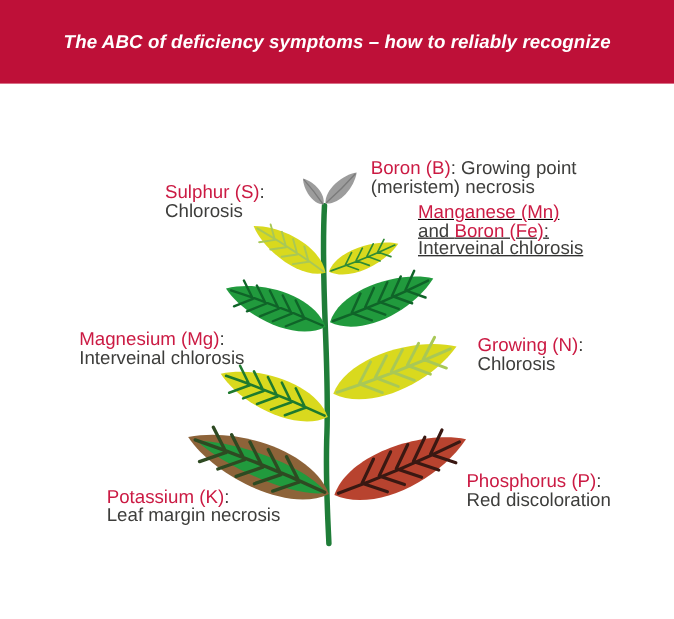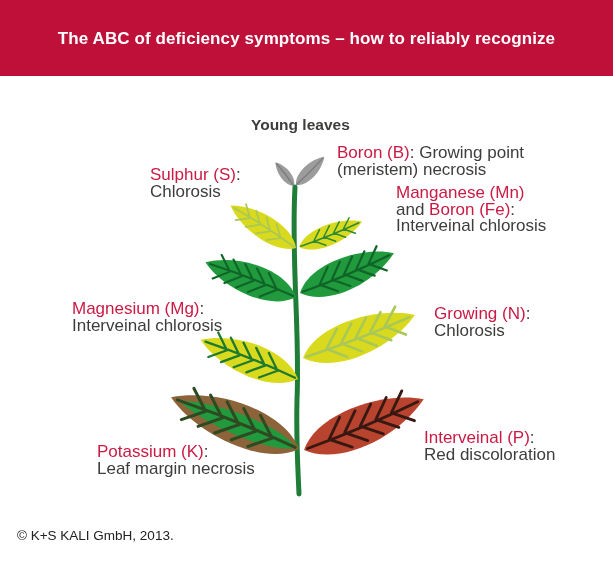--- a/index.html
+++ b/index.html
@@ -8,20 +8,21 @@
     font-family:"Liberation Sans",sans-serif;
   }
   .banner{
     position:absolute;left:0;top:0;width:613px;height:76px;
     background:var(--banner-bg,#be1038);
     display:flex;flex-direction:column;justify-content:center;align-items:center;
   }
   .title-line{
     color:#fff;font-size:17px;font-weight:700;line-height:25px;text-align:center;
     letter-spacing:0.1px;
+    font-style:italic;
   }
   .group-heading{
     position:absolute;font-size:15.5px;font-weight:700;color:var(--text-dark,#3d3d3b);
     white-space:nowrap;
   }
   .callout{
     position:absolute;font-size:17px;line-height:16.5px;white-space:pre-line;
   }
   .callout .nutrient{color:var(--accent,#cb1a43);}
   .callout .symptom{color:var(--text-dark,#3d3d3b);}
@@ -77,34 +78,32 @@
       <g transform="translate(294,186) rotate(-128)">
         <path d="M0,0 C6,-7.700000000000001 22.5,-5.95 30,0 C21,6.6499999999999995 6,7.3500000000000005 0,0 Z" fill="#9c9c9c"></path>
         <path d="M0.8999999999999999,0 Q15,0.84 28.5,0" fill="none" stroke="#7b7b7b" stroke-width="1.3" stroke-linecap="round"></path>
       </g>
       <g transform="translate(296,185) rotate(-45)">
         <path d="M0,0 C8,-9.9 30,-7.6499999999999995 40,0 C28,8.549999999999999 8,9.450000000000001 0,0 Z" fill="#9c9c9c"></path>
         <path d="M1.2,0 Q20,1.08 38,0" fill="none" stroke="#7b7b7b" stroke-width="1.3" stroke-linecap="round"></path>
       </g>
     </svg>
 
-  <div class="group-heading" style="left:251px;top:116px">Young leaves</div>
 
   <div id="callouts">
       <div class="callout" style="left: 337px; top: 145px;"><span class="nutrient">Boron (B)</span><span class="symptom">: Growing point
 (meristem) necrosis</span></div>
       <div class="callout" style="left: 150px; top: 167px;"><span class="nutrient">Sulphur (S)</span><span class="symptom">:
 Chlorosis</span></div>
-      <div class="callout" style="left: 396px; top: 185px;"><span class="nutrient">Manganese (Mn)</span><span class="symptom">
+      <div class="callout" style="left: 380px; top: 185px; text-decoration: underline;"><span class="nutrient">Manganese (Mn)</span><span class="symptom">
 and </span><span class="nutrient">Boron (Fe)</span><span class="symptom">:
 Interveinal chlorosis</span></div>
       <div class="callout" style="left: 72px; top: 301px;"><span class="nutrient">Magnesium (Mg)</span><span class="symptom">:
 Interveinal chlorosis</span></div>
       <div class="callout" style="left: 434px; top: 306px;"><span class="nutrient">Growing (N)</span><span class="symptom">:
 Chlorosis</span></div>
       <div class="callout" style="left: 97px; top: 444px;"><span class="nutrient">Potassium (K)</span><span class="symptom">:
 Leaf margin necrosis</span></div>
-      <div class="callout" style="left: 424px; top: 430px;"><span class="nutrient">Interveinal (P)</span><span class="symptom">:
+      <div class="callout" style="left: 424px; top: 430px;"><span class="nutrient">Phosphorus (P)</span><span class="symptom">:
 Red discoloration</span></div>
     </div>
 
-  <div class="copyright">© K+S KALI GmbH, 2013.</div>
 </div>
 
 </body></html>

